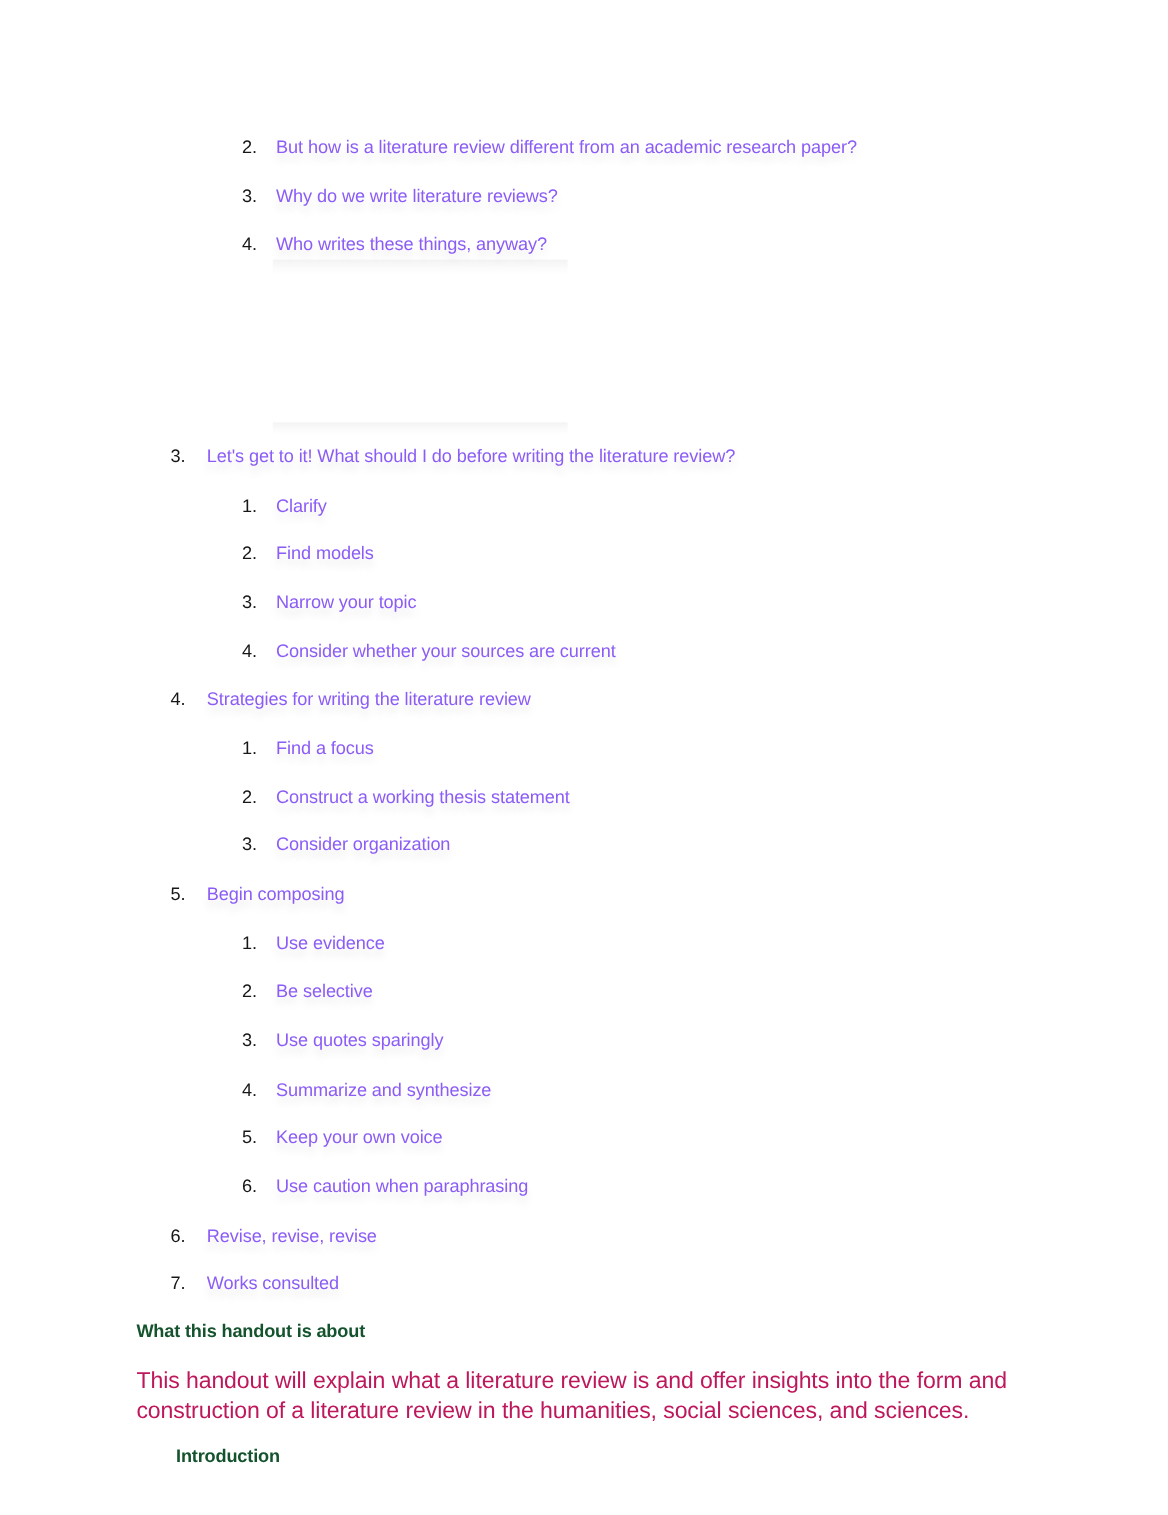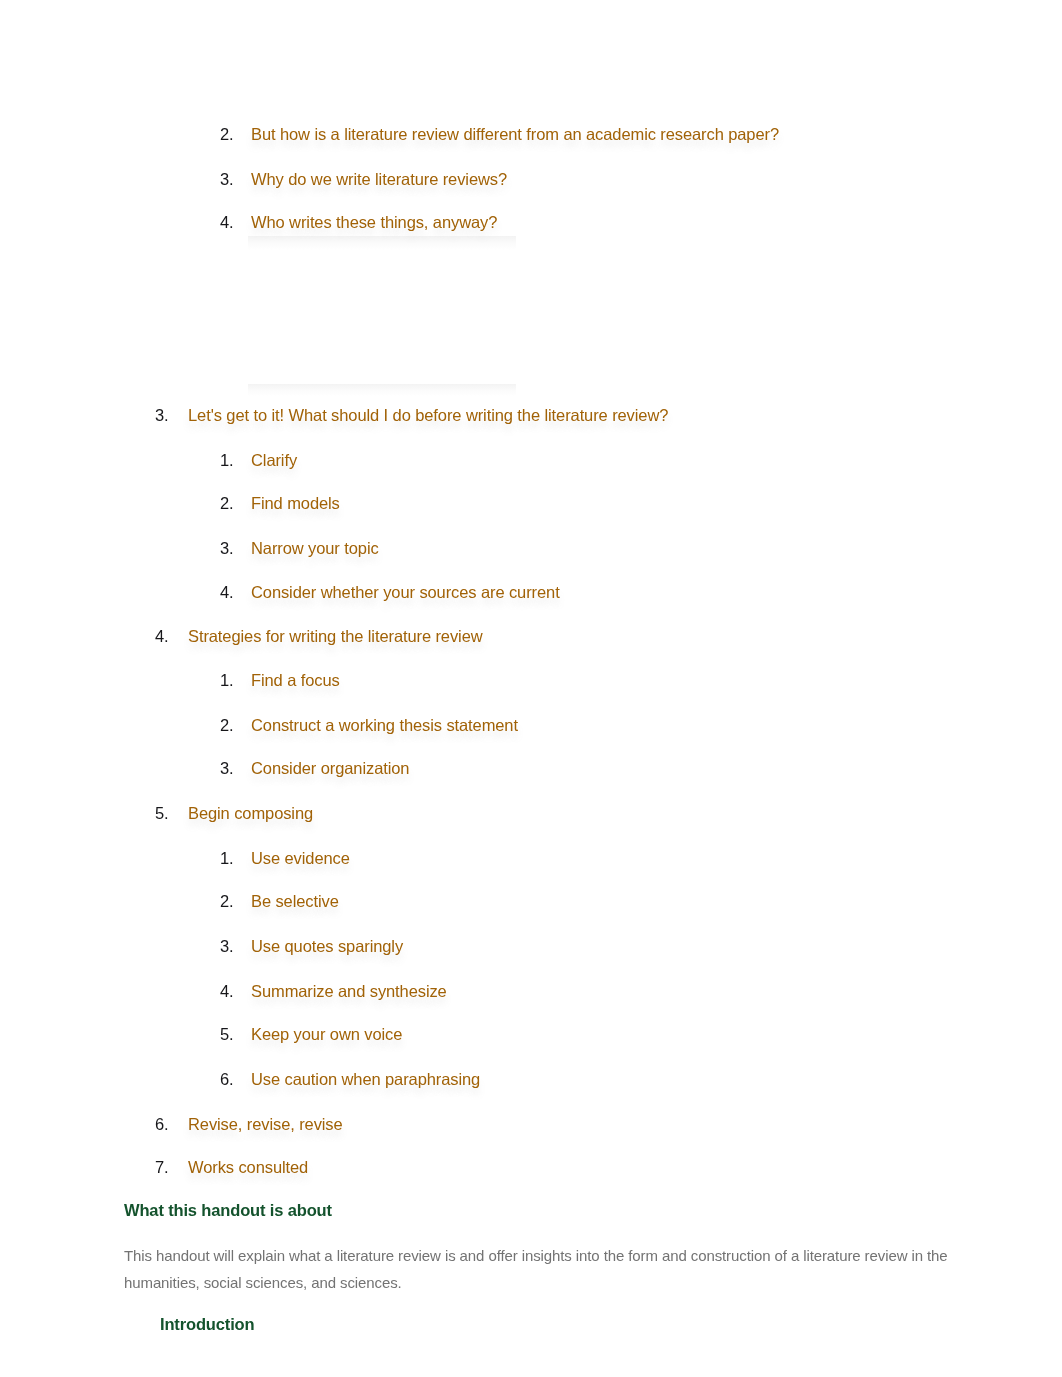--- a/index.html
+++ b/index.html
@@ -16,21 +16,21 @@
     position: relative;
     width: 1062px;
     height: 1377px;
     background: #ffffff;
     overflow: hidden;
     box-sizing: border-box;
   }
 
   
   .toc-link {
-    color: #a16207;
+    color: #8b5cf6;
     font-size: 16.5px;
     line-height: 1.25;
     letter-spacing: -0.1px;
     white-space: nowrap;
     text-decoration: none;
     
     text-shadow: 0 7px 6px rgba(150,150,150,0.17);
   }
   .num {
     color: #17171a;
@@ -72,23 +72,23 @@
     font-size: 16.5px;
     font-weight: bold;
     color: #14532d;
     letter-spacing: -0.15px;
     white-space: nowrap;
   }
   .p-body {
     position: absolute;
     left: 124px;
     width: 824px;
-    font-size: 15px;
+    font-size: 21px;
     line-height: 26.5px;
-    color: #737373;
+    color: #be185d;
     letter-spacing: -0.1px;
   }
 </style>
 </head>
 <body>
 
 <div class="page">
 
   <div class="row lvl2" style="top:124px;">
     <span class="num">2.</span>

